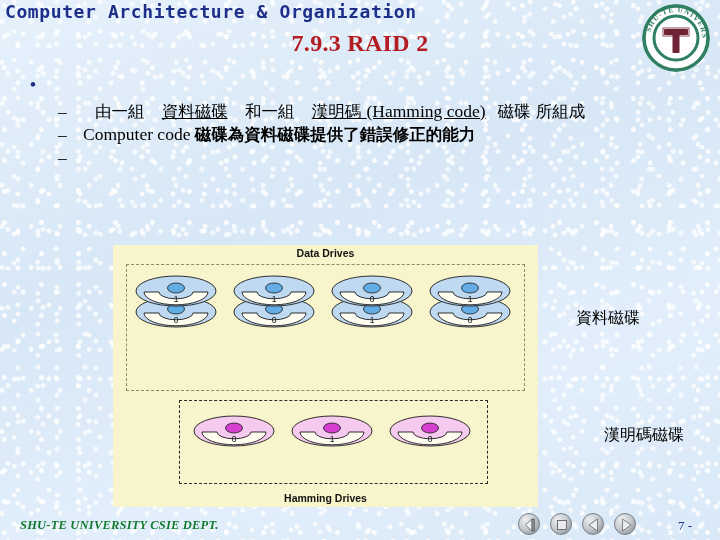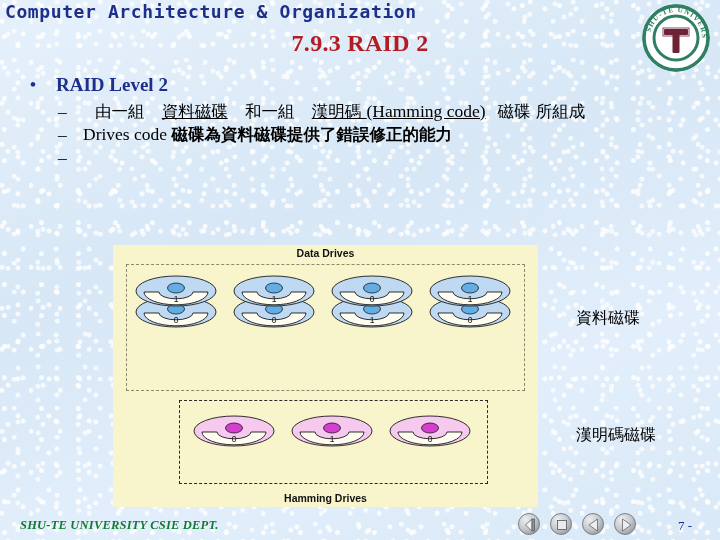--- a/index.html
+++ b/index.html
@@ -117,21 +117,21 @@
 
   
   .side-label {
     position: absolute;
     font-family: "DejaVu Sans", "Liberation Sans", sans-serif;
     font-size: 16px;
     color: #000;
     white-space: nowrap;
   }
   #label-data-disks { left: 576px; top: 308px; }
-  #label-hamming-disks { left: 576px; top: 425px; }
+  #label-hamming-disks { left: 604px; top: 425px; }
 
   
   #footer-dept {
     position: absolute;
     left: 20px; top: 518px;
     font-size: 12.5px;
     font-weight: bold;
     font-style: italic;
     color: #117a2e;
     white-space: nowrap;
@@ -179,30 +179,29 @@
       <rect x="24" y="27" width="24" height="6" rx="1"></rect>
       <rect x="32.5" y="27" width="7" height="24" rx="1"></rect>
     </g>
     <rect x="23" y="26" width="26" height="8" fill="none" stroke="#6e2235" stroke-width="0.8"></rect>
   </svg>
 </div>
 
 <div id="bullet-block">
   <div class="lvl1">
     <span class="marker">•</span>
-    <span>RAID Level 2</span>
   </div>
   <div class="sub-list">
     <div class="lvl2">
       <span class="marker">–</span>
       <span class="txt"><span class=" cjk">由一組 </span><span class="u cjk">資料磁碟</span><span class=" cjk"> 和一組 </span><span class="u cjk">漢明碼 </span><span class="u">(Hamming code)</span><span class=" cjk">磁碟 所組成</span></span>
     </div>
     <div class="lvl2">
       <span class="marker">–</span>
-      <span class="txt"><span>Drives code </span><span class=" cjk-b">磁碟為資料磁碟提供了錯誤修正的能力</span></span>
+      <span class="txt"><span>Computer code </span><span class=" cjk-b">磁碟為資料磁碟提供了錯誤修正的能力</span></span>
     </div>
     <div class="lvl2">
       <span class="marker">–</span>
     </div>
   </div>
 </div>
 
 <div id="raid-figure">
   <div id="data-drives-caption">Data Drives</div>
   <div id="data-group-box"></div>

